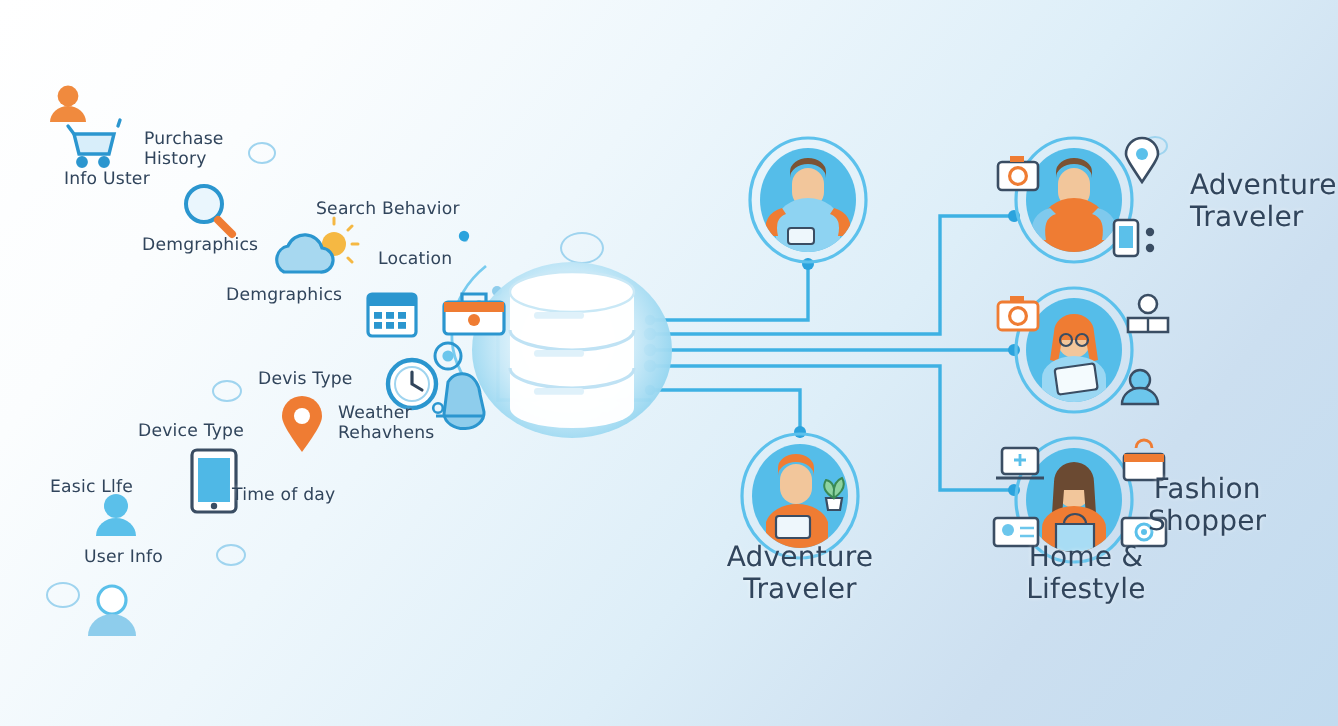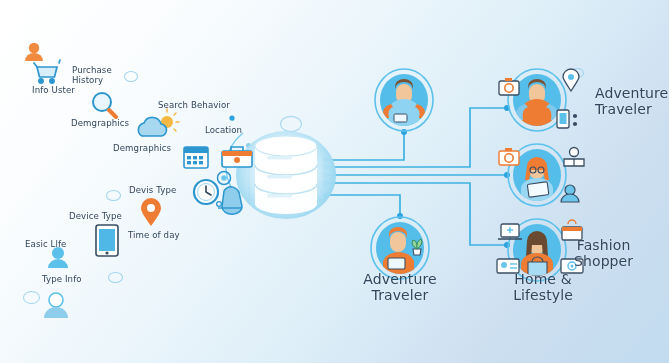--- a/index.html
+++ b/index.html
@@ -181,27 +181,29 @@
       <circle cx="0" cy="-6" r="7" fill="#fff" stroke="#5bc0ea" stroke-width="1.6"></circle>
       <path d="M-12,12 a12,11 0 0 1 24,0 z" fill="#8ecdec"></path>
     </g>
   </svg>
 
   <div class="lbl sm" style="left:32px;top:86px;">Info Uster</div>
   <div class="lbl sm" style="left:72px;top:66px;">Purchase
 History</div>
   <div class="lbl sm" style="left:122px;top:101px;margin-left:36px;">Search Behavior</div>
   <div class="lbl sm" style="left:71px;top:119px;">Demgraphics</div>
-  <div class="lbl sm" style="left:205px;top:126px;">Location</div>
+  <div class="lbl sm" style="left:189px;top:126px;">Location</div>
   <div class="lbl sm" style="left:113px;top:144px;">Demgraphics</div>
   <div class="lbl sm" style="left:129px;top:186px;">Devis Type</div>
+  <div class="lbl sm" style="left:169px;top:203px;">Weather
+Rehavhens</div>
   <div class="lbl sm" style="left:69px;top:212px;">Device Type</div>
-  <div class="lbl sm" style="left:116px;top:231px;padding-left:12px;">Time of day</div>
+  <div class="lbl sm" style="left:116px;top:244px;">Time of day</div>
   <div class="lbl sm" style="left:25px;top:240px;">Easic Llfe</div>
-  <div class="lbl sm" style="left:42px;top:275px;">Type Info</div>
+  <div class="lbl sm" style="left:42px;top:275px;">User Info</div>
 
   <svg class="layer" viewBox="0 0 669 363">
 
     <g>
       <ellipse cx="404" cy="100" rx="29" ry="31" fill="none" stroke="#5cc1ec" stroke-width="1.6"></ellipse>
       <clipPath id="cl1">
           <ellipse cx="404" cy="100" rx="24" ry="26"></ellipse>
         </clipPath>
       <ellipse cx="404" cy="100" rx="24" ry="26" fill="#55bde9"></ellipse>
       <g clip-path="url(#cl1)">

